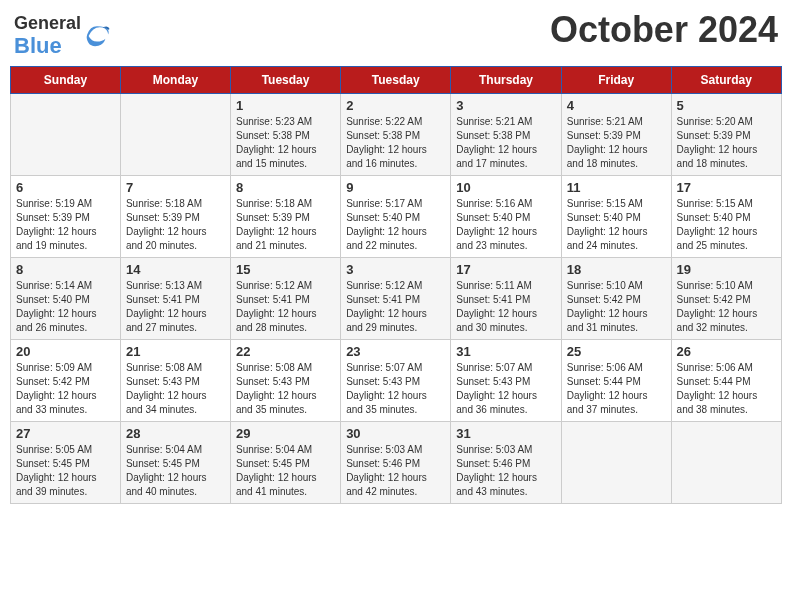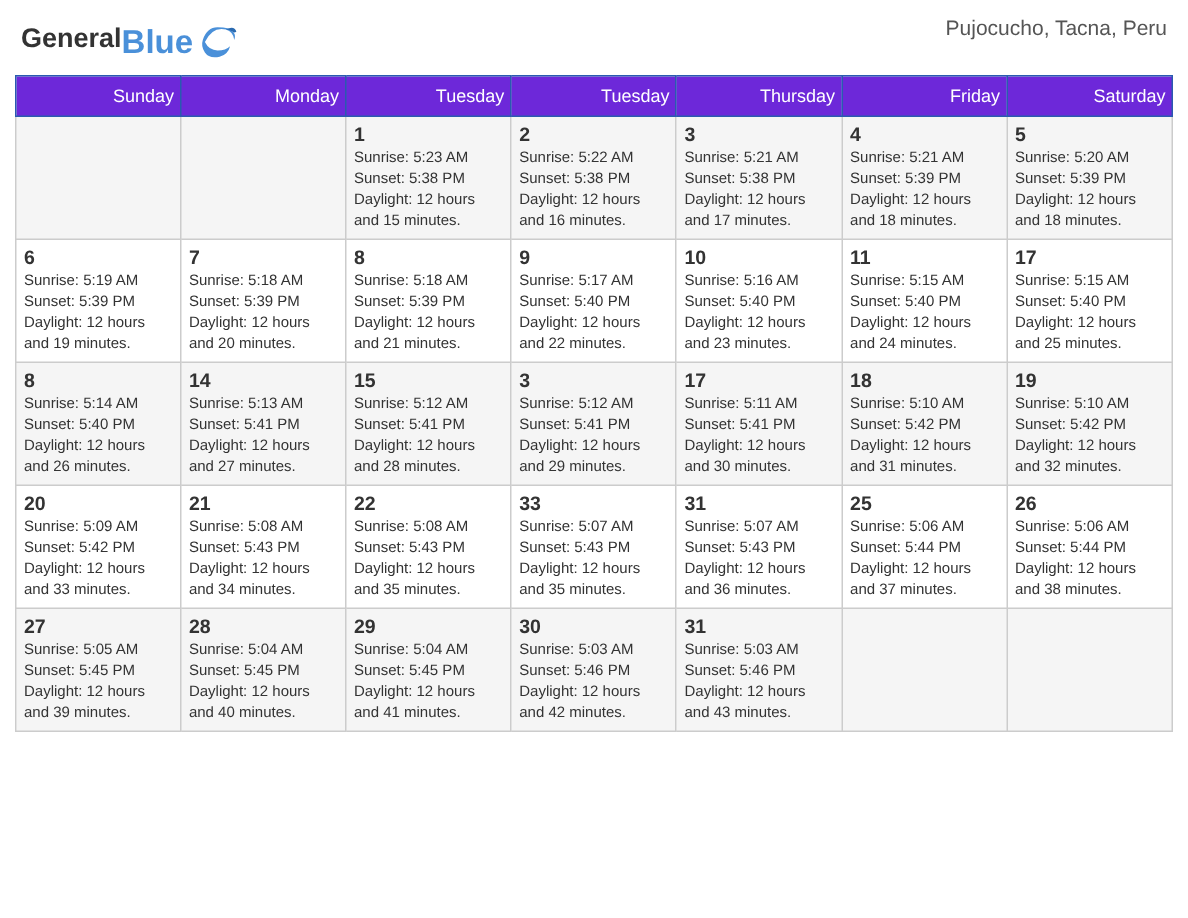--- a/index.html
+++ b/index.html
@@ -17,21 +17,21 @@
       margin-bottom: 8px;
       padding: 0 4px;
     }
     .logo {
       display: flex;
       align-items: center;
       margin-top: 4px;
     }
     .logo-text {
       display: flex;
-      flex-direction: row;
+      flex-direction: column;
       line-height: 1.1;
     }
     .logo-bird {
       width: 28px;
       height: 28px;
       margin-left: 2px;
     }
     .title-block {
       text-align: right;
     }
@@ -44,26 +44,26 @@
     .subtitle {
       font-size: 14px;
       color: #555;
     }
     table {
       width: 100%;
       border-collapse: collapse;
       font-size: 10.5px;
     }
     thead tr th {
-      background-color: #6d28d9;
+      background-color: #b91c1c;
       color: #fff;
       padding: 6px 4px;
-      text-align: right;
+      text-align: center;
       font-size: 12px;
-      font-weight: normal;
+      font-weight: bold;
       border: 1px solid #2a5ab0;
     }
     tbody tr td {
       border: 1px solid #ccc;
       vertical-align: top;
       padding: 4px 5px;
       min-height: 70px;
       height: 80px;
       width: 113px;
     }
@@ -97,21 +97,21 @@
     <div class="logo-text">
       <span style="font-size:18px;font-weight:bold;color:#333;">General</span>
       <span style="font-size:22px;font-weight:bold;color:#4a90d9;">Blue</span>
     </div>
     <svg class="logo-bird" viewBox="0 0 40 40" xmlns="http://www.w3.org/2000/svg">
       <path d="M8,20 Q15,5 28,8 Q35,10 36,18 Q38,12 34,10 Q32,6 20,6 Q10,6 6,18 Q4,24 8,30 Q12,36 22,34 Q30,32 32,24 Q28,28 20,28 Q12,28 8,20Z" fill="#4a90d9"></path>
       <path d="M28,8 Q36,4 38,10 Q36,12 34,10 Q32,8 28,8Z" fill="#2a6ab0"></path>
     </svg>
   </div>
   <div class="title-block">
-    <div class="subtitle">Pujocucho, Tacna, Peru</div>
+    <div class="month-title">October 2024</div>
   </div>
 </div>
 
 <table>
   <thead>
     <tr>
     <th>Sunday</th>
         <th>Monday</th>
         <th>Tuesday</th>
         <th>Tuesday</th>
@@ -212,21 +212,21 @@
         </td>
         <td>
           <span class="day-number">21</span>
           <div class="day-info">Sunrise: 5:08 AM<br>Sunset: 5:43 PM<br>Daylight: 12 hours and 34 minutes.</div>
         </td>
         <td>
           <span class="day-number">22</span>
           <div class="day-info">Sunrise: 5:08 AM<br>Sunset: 5:43 PM<br>Daylight: 12 hours and 35 minutes.</div>
         </td>
         <td>
-          <span class="day-number">33</span>
+          <span class="day-number">23</span>
           <div class="day-info">Sunrise: 5:07 AM<br>Sunset: 5:43 PM<br>Daylight: 12 hours and 35 minutes.</div>
         </td>
         <td>
           <span class="day-number">31</span>
           <div class="day-info">Sunrise: 5:07 AM<br>Sunset: 5:43 PM<br>Daylight: 12 hours and 36 minutes.</div>
         </td>
         <td>
           <span class="day-number">25</span>
           <div class="day-info">Sunrise: 5:06 AM<br>Sunset: 5:44 PM<br>Daylight: 12 hours and 37 minutes.</div>
         </td>

